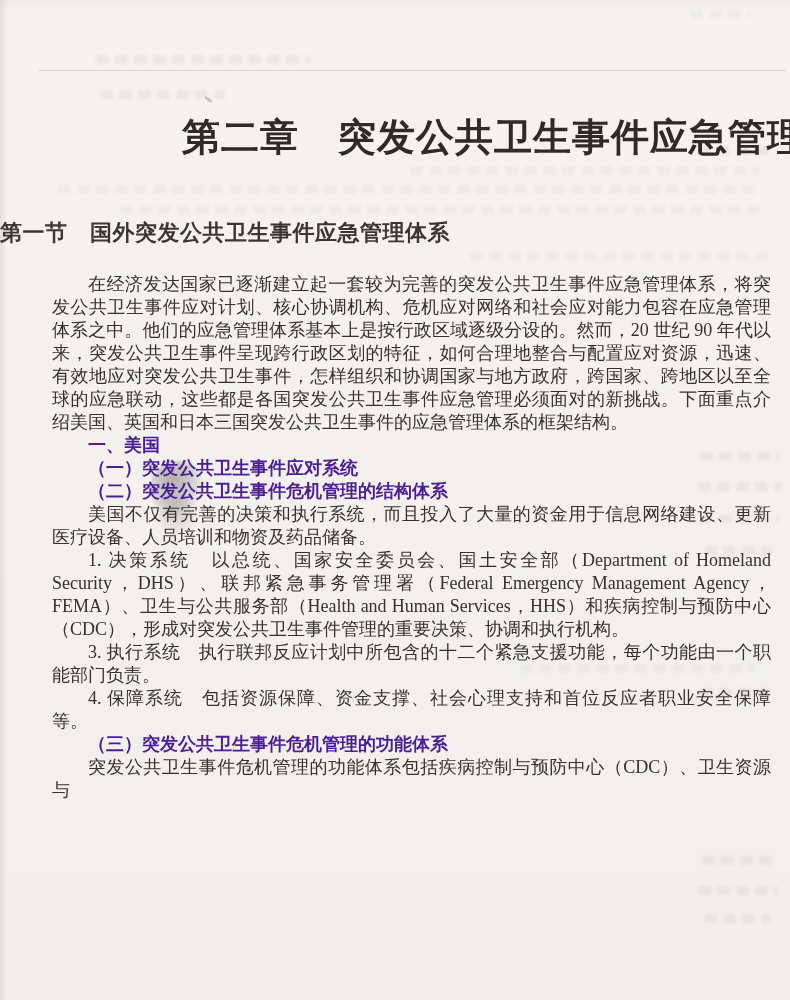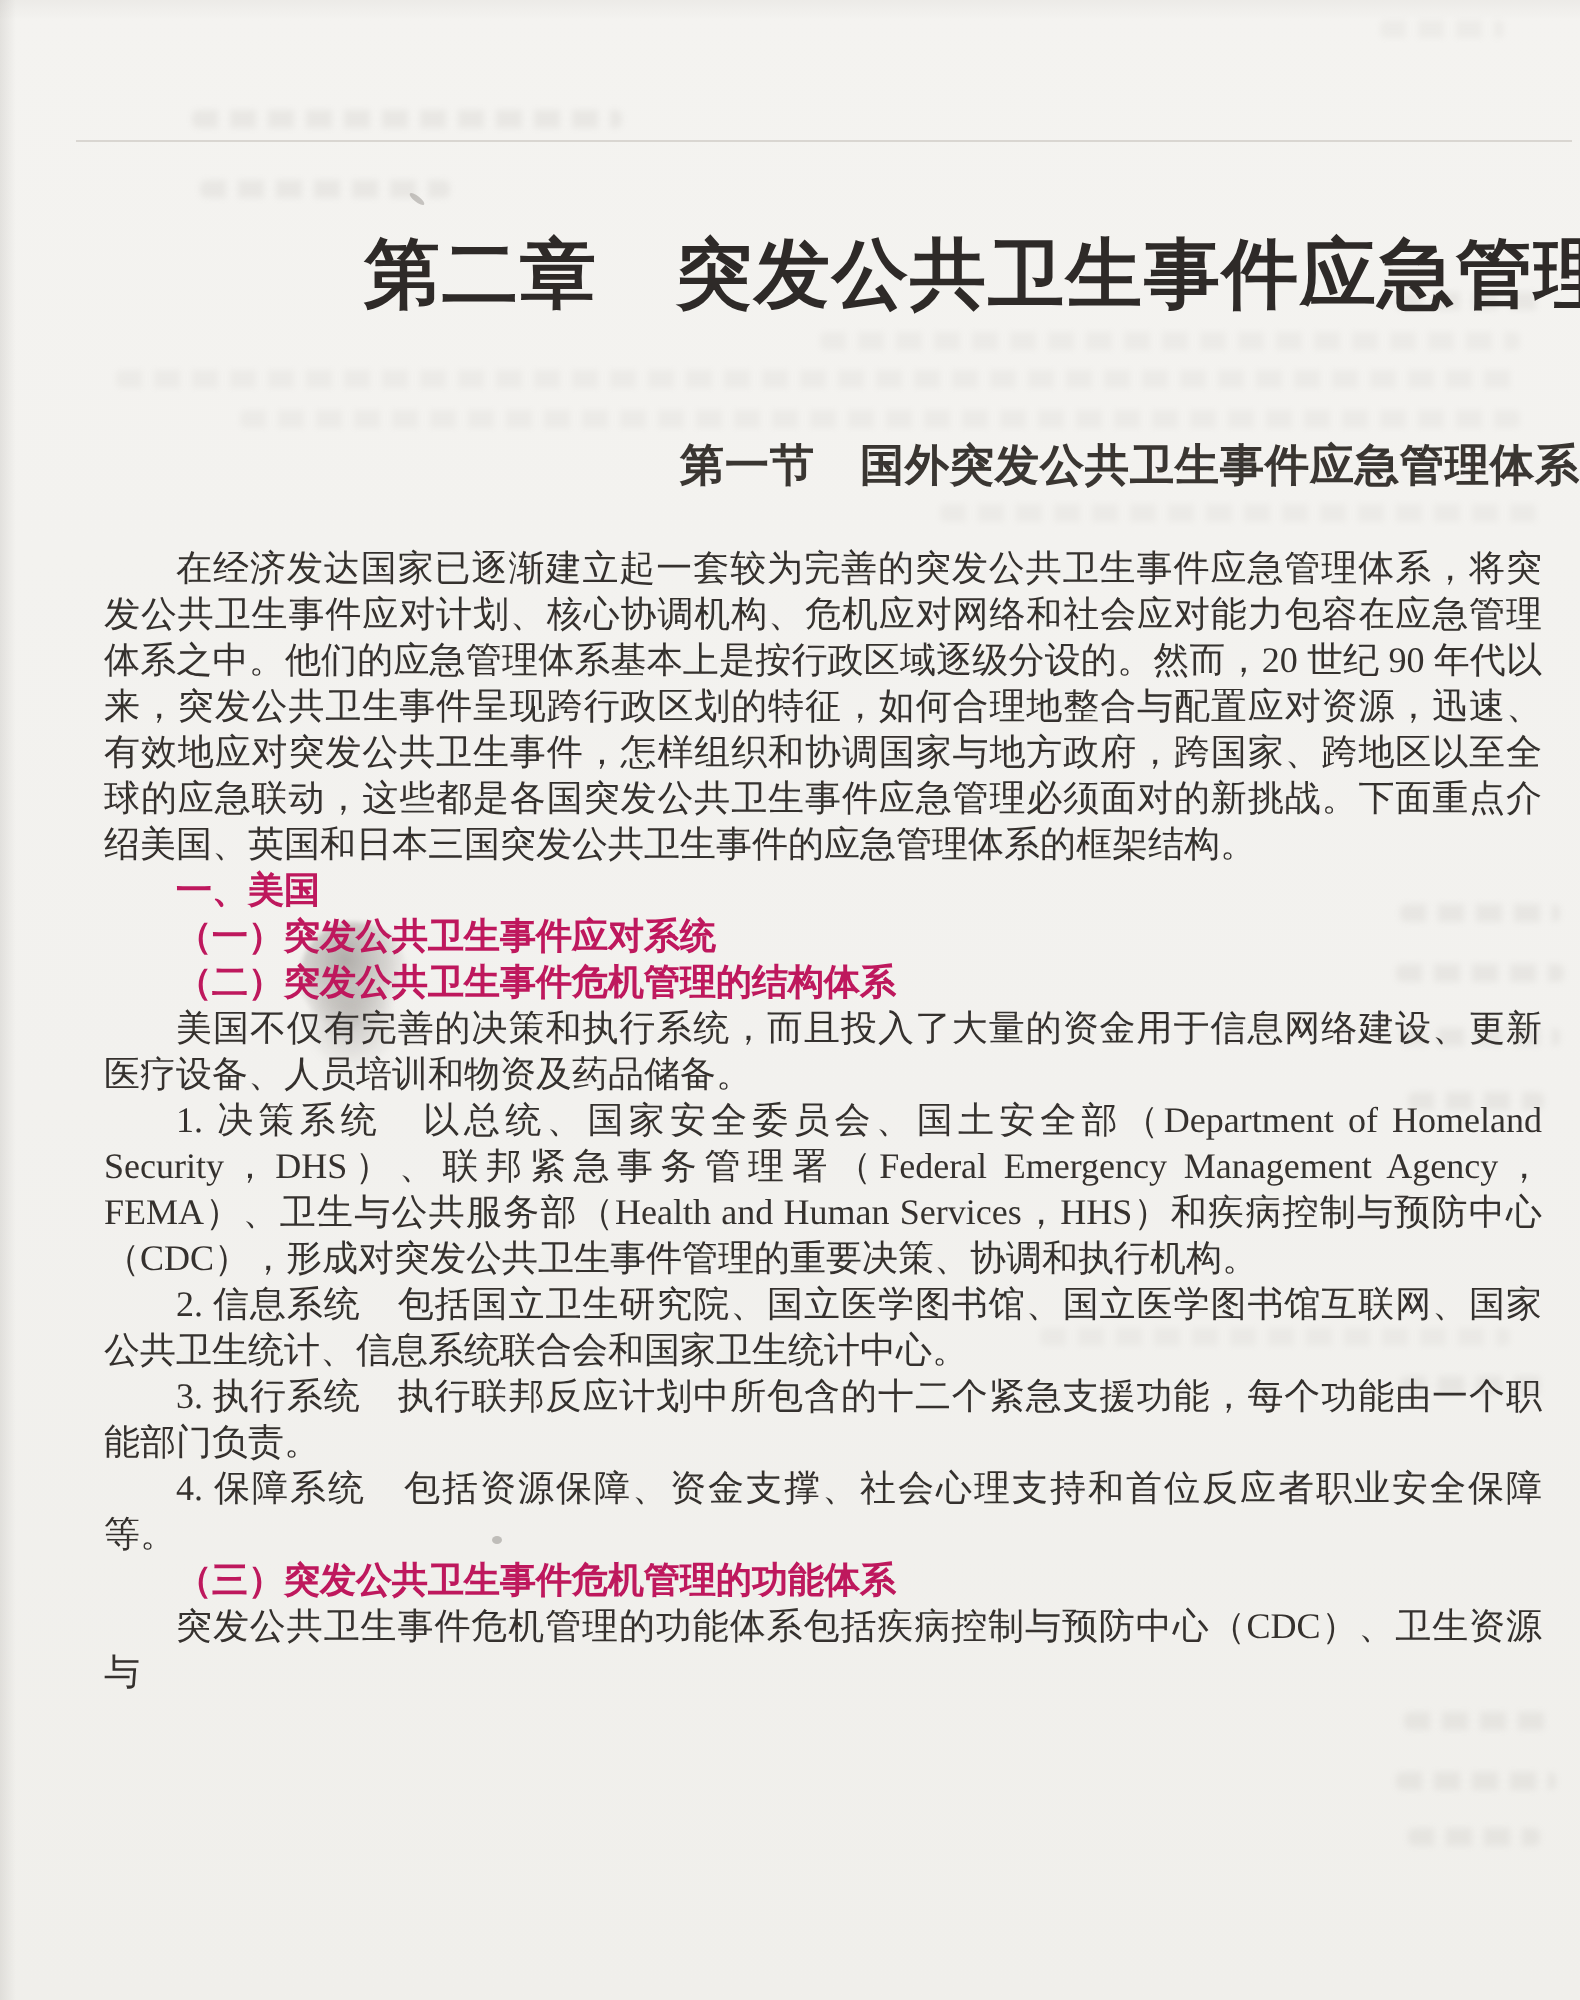--- a/index.html
+++ b/index.html
@@ -14,32 +14,32 @@
   .top-shade{position:absolute;left:0;top:0;width:790px;height:10px;
     background:linear-gradient(180deg,rgba(110,105,100,.06),rgba(110,105,100,0));}
 
   .chapter-title{
     position:absolute;top:112px;left:0;width:790px;text-align:right;
     font-size:38px;font-weight:bold;color:#2e2a28;letter-spacing:1px;
     font-family:"Liberation Serif","DejaVu Serif",serif;
     padding-left:16px;
   }
   .section-title{
-    position:absolute;top:218px;left:0;width:790px;text-align:right;
+    position:absolute;top:218px;left:0;width:790px;text-align:left;
     font-size:22px;font-weight:bold;color:#3a3632;letter-spacing:.5px;
     font-family:"Liberation Sans","DejaVu Sans",sans-serif;
   }
   .body-text{
     position:absolute;top:273px;left:52px;width:719px;
     font-size:18px;line-height:23px;color:#35312e;text-align:justify;
   }
   .body-text p{margin:0;text-indent:2em;}
   .h1,.h2{
     font-family:"Liberation Sans","DejaVu Sans",sans-serif;
-    font-weight:bold;color:#be185d;text-indent:2em;margin:0;
+    font-weight:bold;color:#4c1d95;text-indent:2em;margin:0;
   }
 
   
   .rule{position:absolute;left:38px;top:70px;width:748px;height:1px;
     background:#d3d0cb;opacity:.85;}
   .ghost{position:absolute;height:9px;border-radius:3px;filter:blur(1.6px);
     background:repeating-linear-gradient(90deg,#a9a59f 0 13px,transparent 13px 19px);
     opacity:.14;}
   .ghost.soft{opacity:.09;}
   .smudge{position:absolute;left:150px;top:461px;width:54px;height:54px;border-radius:50%;
@@ -87,20 +87,19 @@
   <div class="chapter-title">第二章　突发公共卫生事件应急管理</div>
   <div class="section-title">第一节　国外突发公共卫生事件应急管理体系</div>
 
   <div class="body-text">
     <p>在经济发达国家已逐渐建立起一套较为完善的突发公共卫生事件应急管理体系，将突发公共卫生事件应对计划、核心协调机构、危机应对网络和社会应对能力包容在应急管理体系之中。他们的应急管理体系基本上是按行政区域逐级分设的。然而，20 世纪 90 年代以来，突发公共卫生事件呈现跨行政区划的特征，如何合理地整合与配置应对资源，迅速、有效地应对突发公共卫生事件，怎样组织和协调国家与地方政府，跨国家、跨地区以至全球的应急联动，这些都是各国突发公共卫生事件应急管理必须面对的新挑战。下面重点介绍美国、英国和日本三国突发公共卫生事件的应急管理体系的框架结构。</p>
     <p class="h1">一、美国</p>
     <p class="h2">（一）突发公共卫生事件应对系统</p>
     <p class="h2">（二）突发公共卫生事件危机管理的结构体系</p>
     <p>美国不仅有完善的决策和执行系统，而且投入了大量的资金用于信息网络建设、更新医疗设备、人员培训和物资及药品储备。</p>
     <p>1. 决策系统　以总统、国家安全委员会、国土安全部（Department of Homeland Security，DHS）、联邦紧急事务管理署（Federal Emergency Management Agency，FEMA）、卫生与公共服务部（Health and Human Services，HHS）和疾病控制与预防中心（CDC），形成对突发公共卫生事件管理的重要决策、协调和执行机构。</p>
-    <p>2. 信息系统　包括国立卫生研究院、国立医学图书馆、国立医学图书馆互联网、国家公共卫生统计、信息系统联合会和国家卫生统计中心。</p>
     <p>3. 执行系统　执行联邦反应计划中所包含的十二个紧急支援功能，每个功能由一个职能部门负责。</p>
     <p>4. 保障系统　包括资源保障、资金支撑、社会心理支持和首位反应者职业安全保障等。</p>
     <p class="h2">（三）突发公共卫生事件危机管理的功能体系</p>
     <p>突发公共卫生事件危机管理的功能体系包括疾病控制与预防中心（CDC）、卫生资源与</p>
   </div>
 
 </div>
 
 </body></html>

